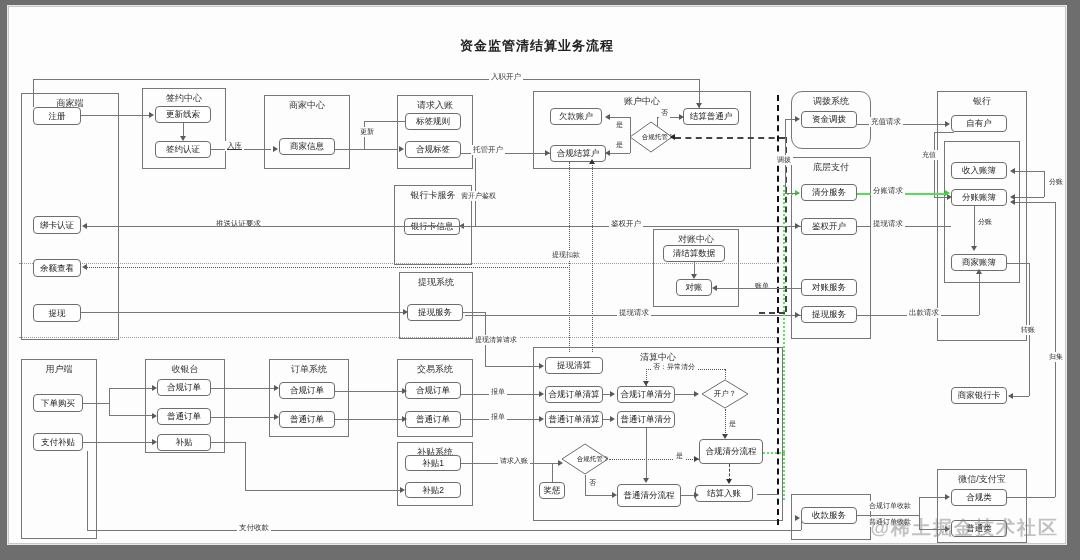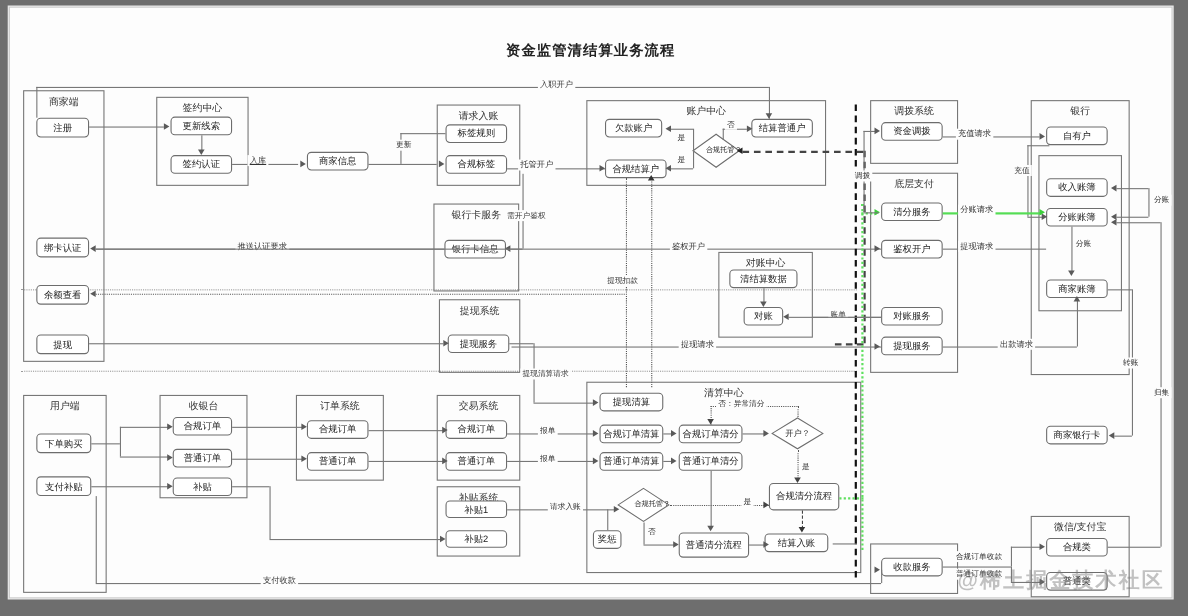--- a/index.html
+++ b/index.html
@@ -48,34 +48,37 @@
 <body>
 
 <div id="canvas">
   <div id="paper">
 
     <div class="title">资金监管清结算业务流程</div>
 
     <div class="divider" style="left:10px;top:256px;width:760px;"></div>
     <div class="divider" style="left:10px;top:330px;width:760px;"></div>
 
-    <div class="grp" style="left:12px;top:75px;width:72px;height:245px;">
+    <div class="grp" style="left:12px;top:86px;width:72px;height:245px;padding-left:24px;">
       <div class="ghead">商家端</div>
     </div>
     <div class="node" style="left:24px;top:100px;width:48px;height:18px;">注册</div>
     <div class="node" style="left:24px;top:209px;width:48px;height:18px;">绑卡认证</div>
     <div class="node" style="left:24px;top:252px;width:48px;height:18px;">余额查看</div>
     <div class="node" style="left:24px;top:297px;width:48px;height:18px;">提现</div>
 
     <div class="grp" style="left:133px;top:81px;width:82px;height:79px;">
       <div class="ghead">签约中心</div>
     </div>
     <div class="node" style="left:146px;top:99px;width:56px;height:17px;">更新线索</div>
     <div class="node" style="left:146px;top:134px;width:56px;height:17px;">签约认证</div>
 
+    <div class="grp" style="left:255px;top:88px;width:84px;height:72px;">
+      <div class="ghead">商家中心</div>
+    </div>
     <div class="node" style="left:270px;top:131px;width:56px;height:17px;">商家信息</div>
 
     <div class="grp" style="left:388px;top:88px;width:74px;height:72px;">
       <div class="ghead">请求入账</div>
     </div>
     <div class="node" style="left:396px;top:106px;width:56px;height:17px;">标签规则</div>
     <div class="node" style="left:396px;top:134px;width:56px;height:17px;">合规标签</div>
 
     <div class="grp" style="left:385px;top:178px;width:76px;height:78px;">
       <div class="ghead">银行卡服务</div>
@@ -99,21 +102,21 @@
       </svg>
       <div class="dtext" style="font-size:6.5px;padding:0 7px;">合规托管？</div>
     </div>
 
     <div class="grp" style="left:644px;top:222px;width:84px;height:76px;font-family:Liberation Serif, serif;">
       <div class="ghead">对账中心</div>
     </div>
     <div class="node" style="left:654px;top:238px;width:62px;height:17px;">清结算数据</div>
     <div class="node" style="left:667px;top:272px;width:36px;height:17px;">对账</div>
 
-    <div class="grp" style="left:782px;top:84px;width:78px;height:56px;">
+    <div class="grp" style="left:782px;top:84px;width:78px;height:56px;border-radius:11px;">
       <div class="ghead">调拨系统</div>
     </div>
     <div class="node" style="left:792px;top:104px;width:56px;height:17px;">资金调拨</div>
 
     <div class="grp" style="left:782px;top:150px;width:78px;height:180px;">
       <div class="ghead">底层支付</div>
     </div>
     <div class="node" style="left:792px;top:177px;width:56px;height:17px;">清分服务</div>
     <div class="node" style="left:792px;top:211px;width:56px;height:17px;">鉴权开户</div>
     <div class="node" style="left:792px;top:272px;width:56px;height:17px;">对账服务</div>

